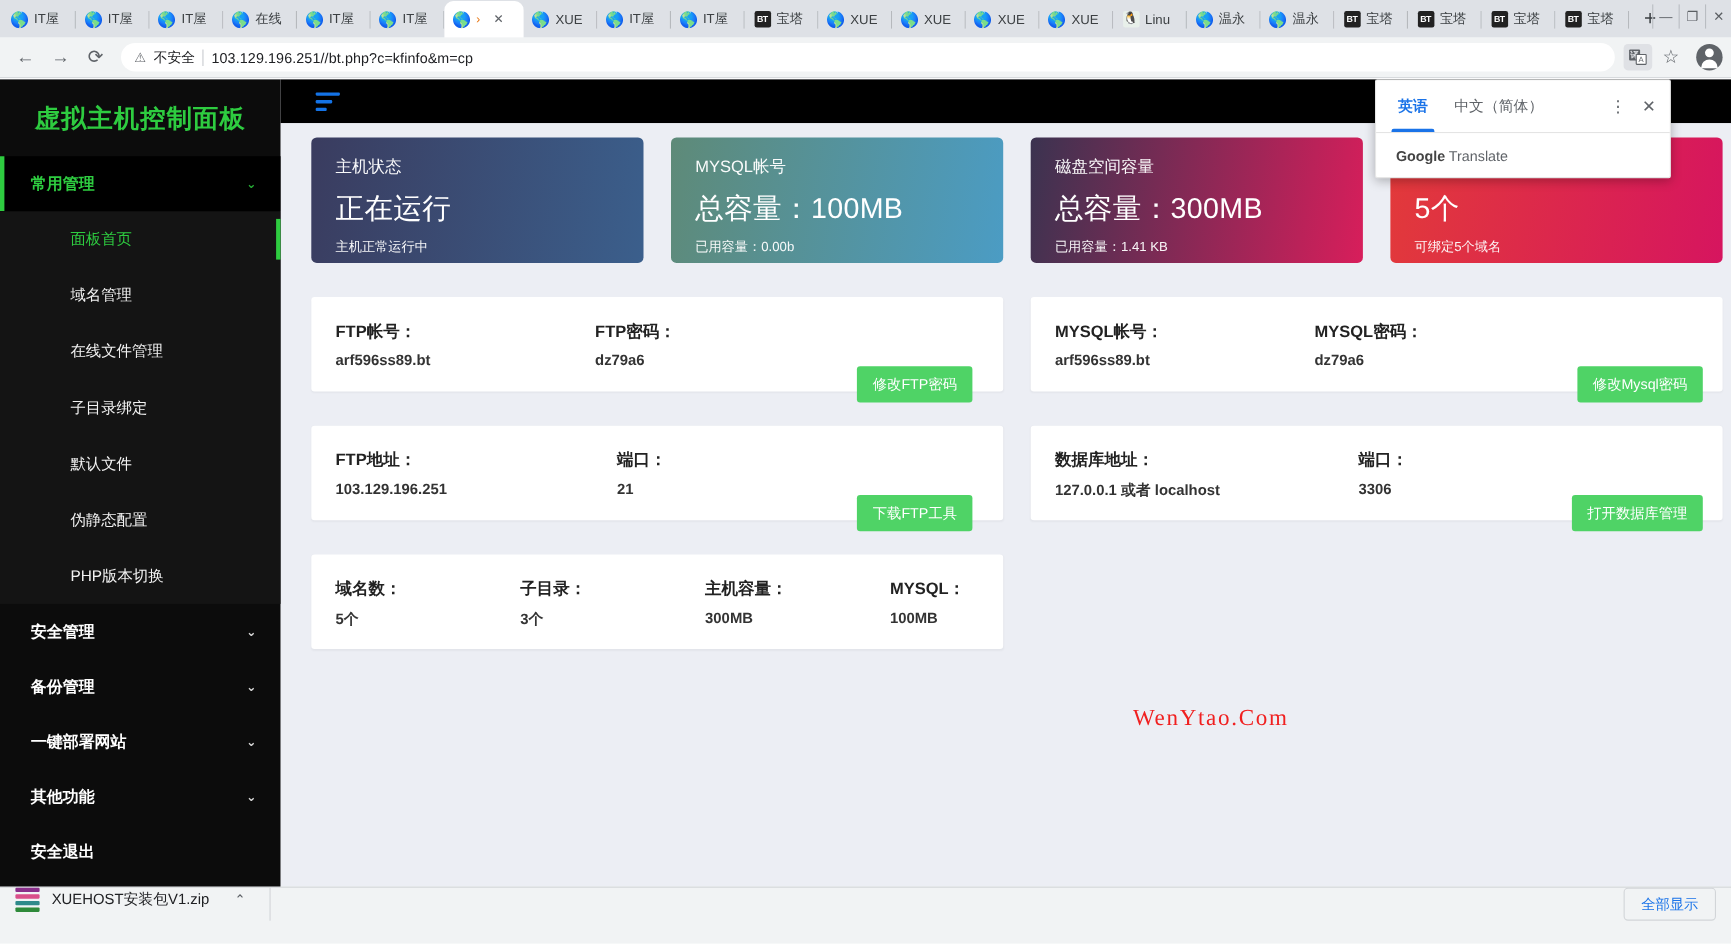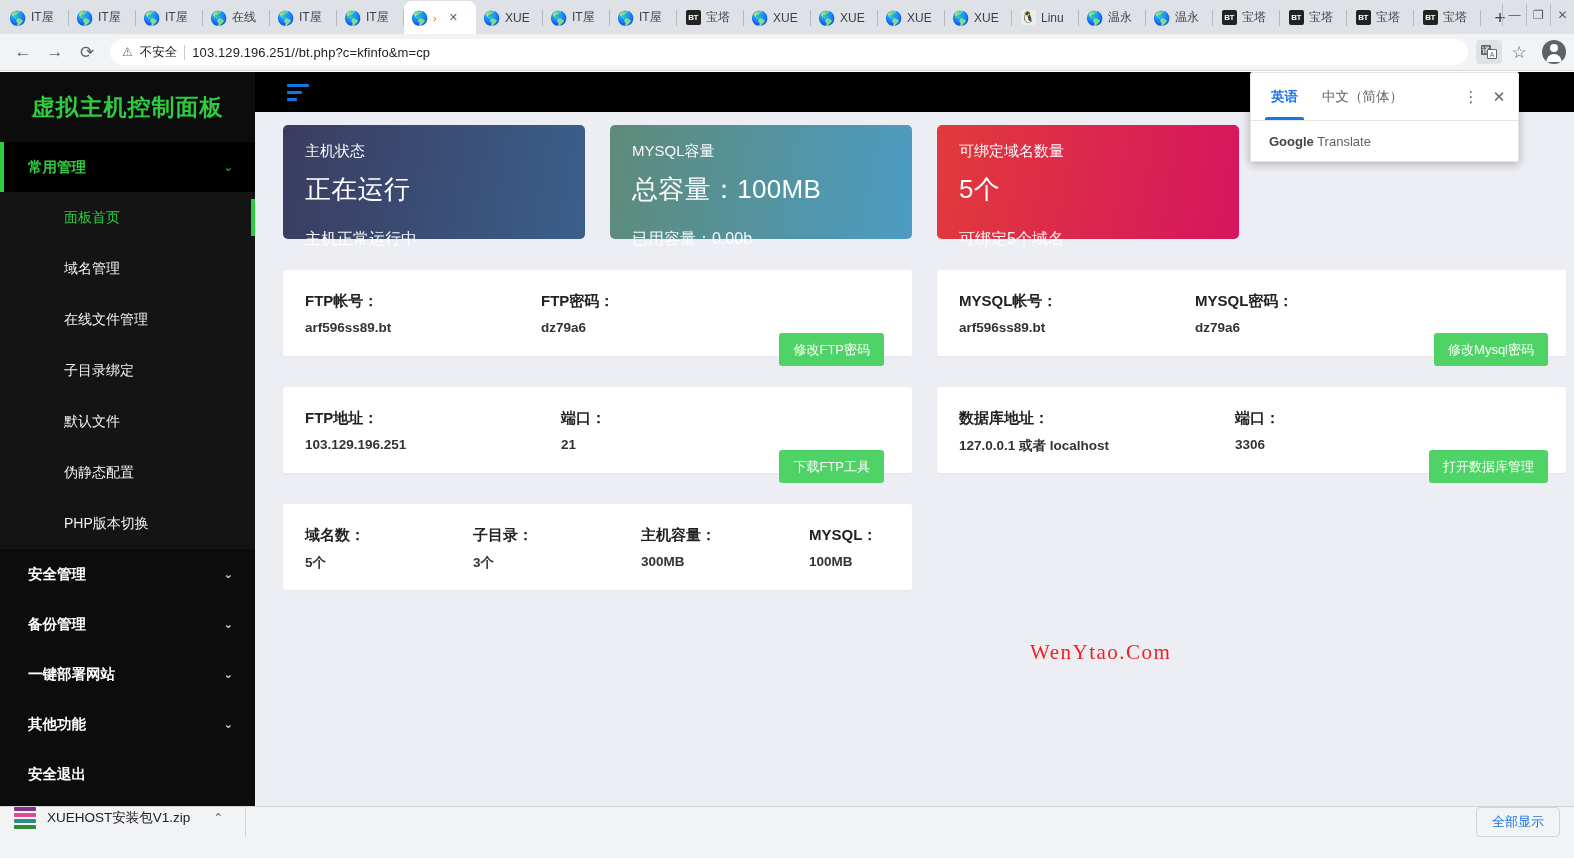--- a/index.html
+++ b/index.html
@@ -176,21 +176,21 @@
     background: #eceef4; padding: 13px 18px 0 28px; overflow: hidden;
   }
 
   .stats-row { display: flex; gap: 25px; }
   .stat-card {
     width: 302px; height: 114px; border-radius: 5px; color: #fff;
     padding: 17px 0 0 22px; position: relative; flex: 0 0 auto;
   }
   .stat-card .s-title { font-size: 15px; font-weight: 500; opacity: 0.97; }
   .stat-card .s-value { font-size: 26px; font-weight: 500; margin-top: 11px; letter-spacing: 0.3px; }
-  .stat-card .s-sub { font-size: 16px; margin-top: 22px; opacity: 0.95; }
+  .stat-card .s-sub { font-size: 12px; margin-top: 9px; opacity: 0.95; }
   .sc-host { background: linear-gradient(100deg, #3a3c5f 0%, #3b5f8c 100%); }
   .sc-mysql { background: linear-gradient(100deg, #5e8a78 0%, #4b9cc4 100%); }
   .sc-disk { background: linear-gradient(100deg, #3b3350 0%, #d81e5b 100%); }
   .sc-domain { background: linear-gradient(100deg, #e23a3a 0%, #d6155f 100%); }
 
   .info-row { display: flex; gap: 25px; margin-top: 31px; }
   .info-card {
     background: #fff; border-radius: 3px; height: 86px;
     position: relative; flex: 0 0 auto;
     box-shadow: 0 1px 2px rgba(0,0,0,0.04);
@@ -506,23 +506,28 @@
 
       <div class="main">
 
         <div class="stats-row">
           <div class="stat-card sc-host">
             <div class="s-title">主机状态</div>
             <div class="s-value">正在运行</div>
             <div class="s-sub">主机正常运行中</div>
           </div>
           <div class="stat-card sc-mysql">
-            <div class="s-title">MYSQL容量</div>
+            <div class="s-title">MYSQL帐号</div>
             <div class="s-value">总容量：100MB</div>
             <div class="s-sub">已用容量：0.00b</div>
+          </div>
+          <div class="stat-card sc-disk">
+            <div class="s-title">磁盘空间容量</div>
+            <div class="s-value">总容量：300MB</div>
+            <div class="s-sub">已用容量：1.41 KB</div>
           </div>
           <div class="stat-card sc-domain">
             <div class="s-title">可绑定域名数量</div>
             <div class="s-value">5个</div>
             <div class="s-sub">可绑定5个域名</div>
           </div>
         </div>
 
         <div class="info-row">
           <div class="info-card w-half">

